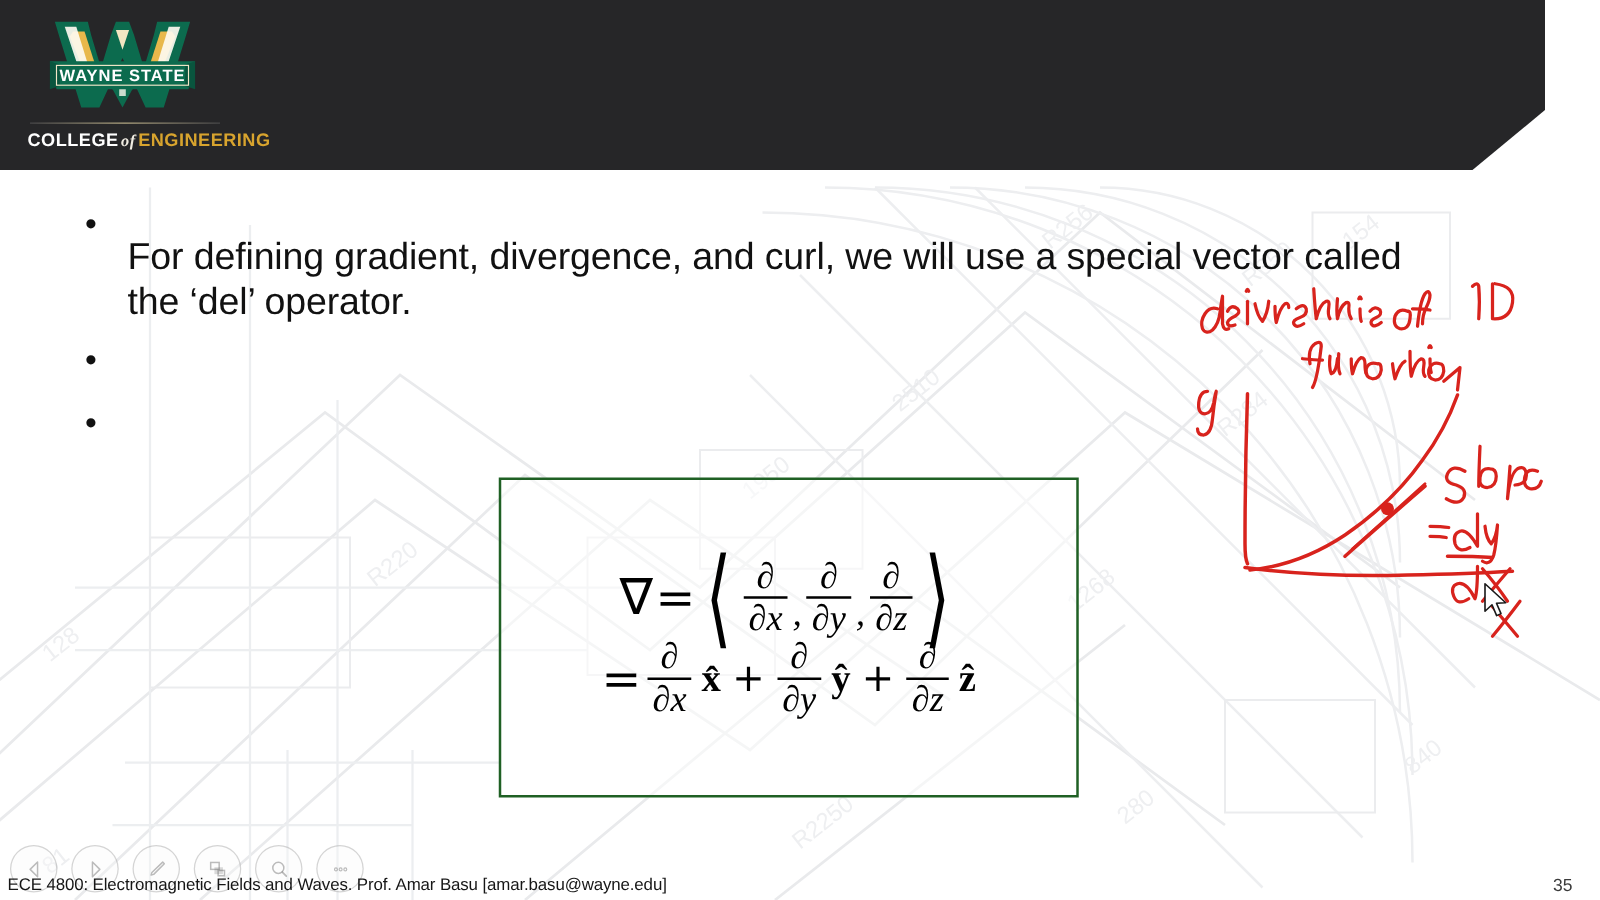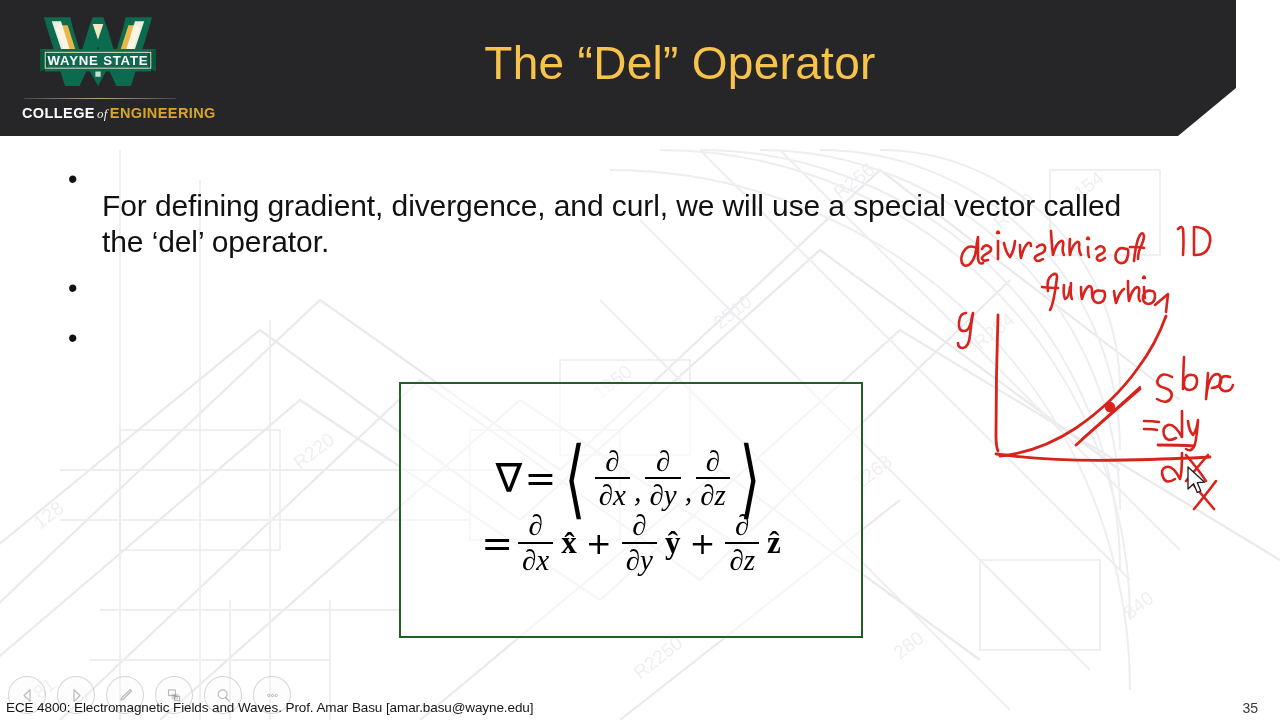--- a/index.html
+++ b/index.html
@@ -69,21 +69,21 @@
     white-space: nowrap;
     font-size: 14.5px;
     font-weight: bold;
     letter-spacing: 0.4px;
   }
   .logo-sub .w { color: #ffffff; }
   .logo-sub .of {
     color: #f0ece2;
     font-family: "Liberation Serif", serif;
     font-style: italic;
-    font-weight: normal;
+    font-weight: bold;
     font-size: 13px;
     padding: 0 2px;
     margin-top: 20px;
   }
   .logo-sub .g { color: #d8a42e; margin-top: 16px; }
 
   
   .slide-title {
     position: absolute;
     left: 190px;
@@ -356,21 +356,20 @@
       <path d="M188 62 L176 66 L176 92 L188 96 Z" fill="#09553e"></path>
       <rect x="20" y="67" width="160" height="24" fill="none" stroke="#f1e7c8" stroke-width="1.4"></rect>
       <text x="100" y="86" text-anchor="middle" fill="#ffffff" font-family="Liberation Sans, sans-serif" font-size="20" font-weight="bold" letter-spacing="1.2">WAYNE STATE</text>
     </svg>
     <div class="logo-rule"></div>
     <div class="logo-sub">
       <span class="w">COLLEGE</span><span class="of">of</span><span class="g">ENGINEERING</span>
     </div>
   </div>
 
-  <div class="slide-title">The “Del” Operator</div>
 
   <div class="bullets">
     <div class="bullet b1">
       <span class="dot">•</span>
       <span class="btext">For defining gradient, divergence, and curl, we will use a special vector called the ‘del’ operator.</span>
     </div>
     <div class="bullet b2">
       <span class="dot">•</span>
     </div>
     <div class="bullet b3">

